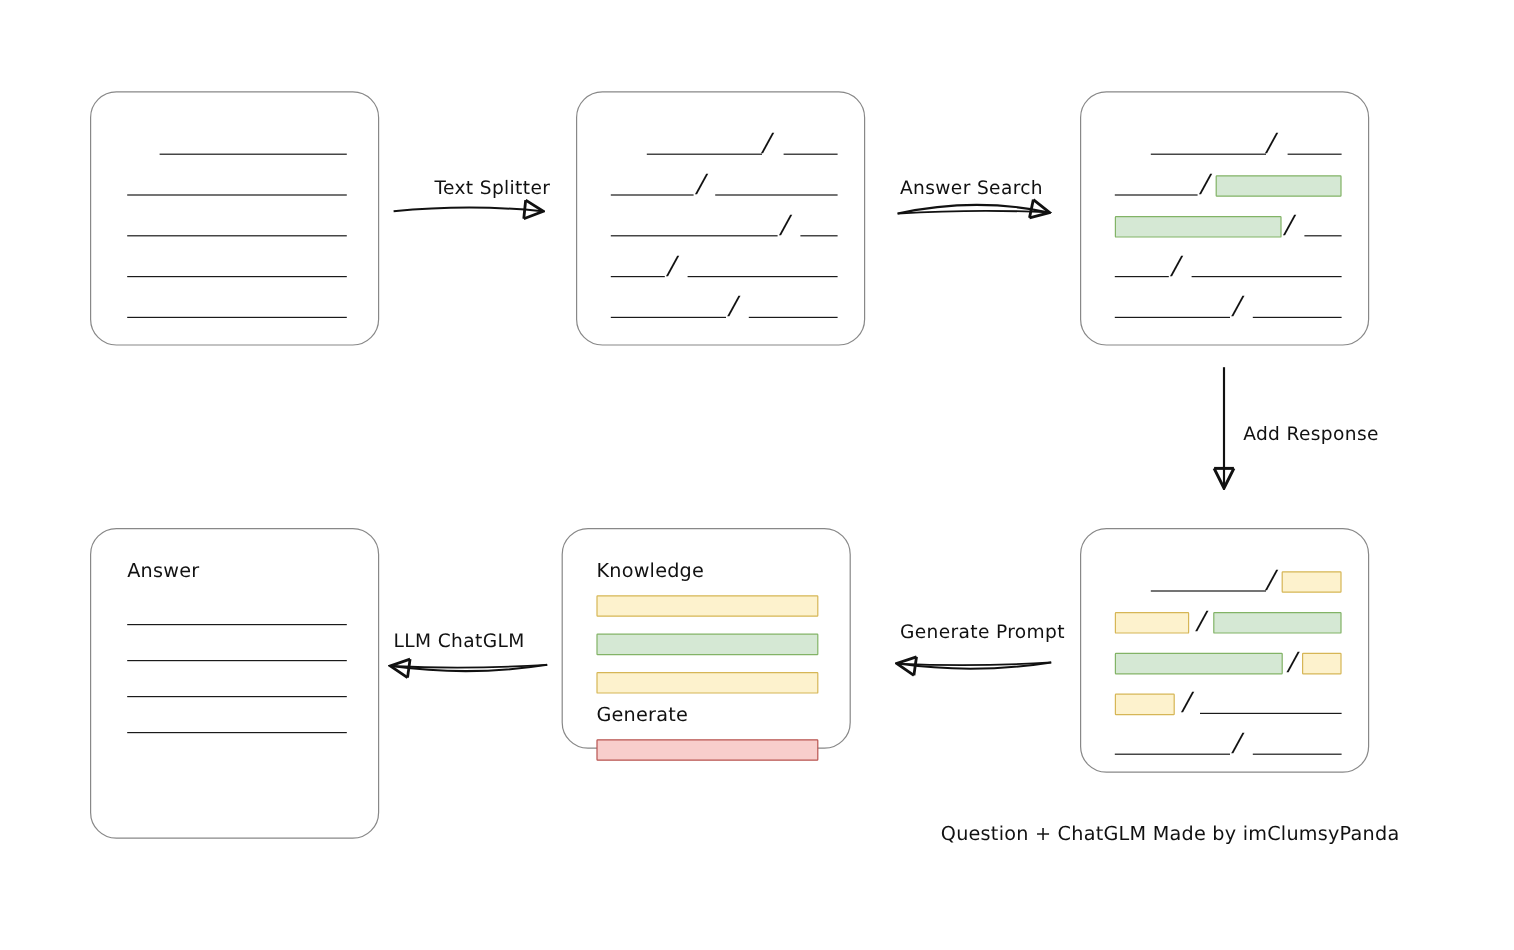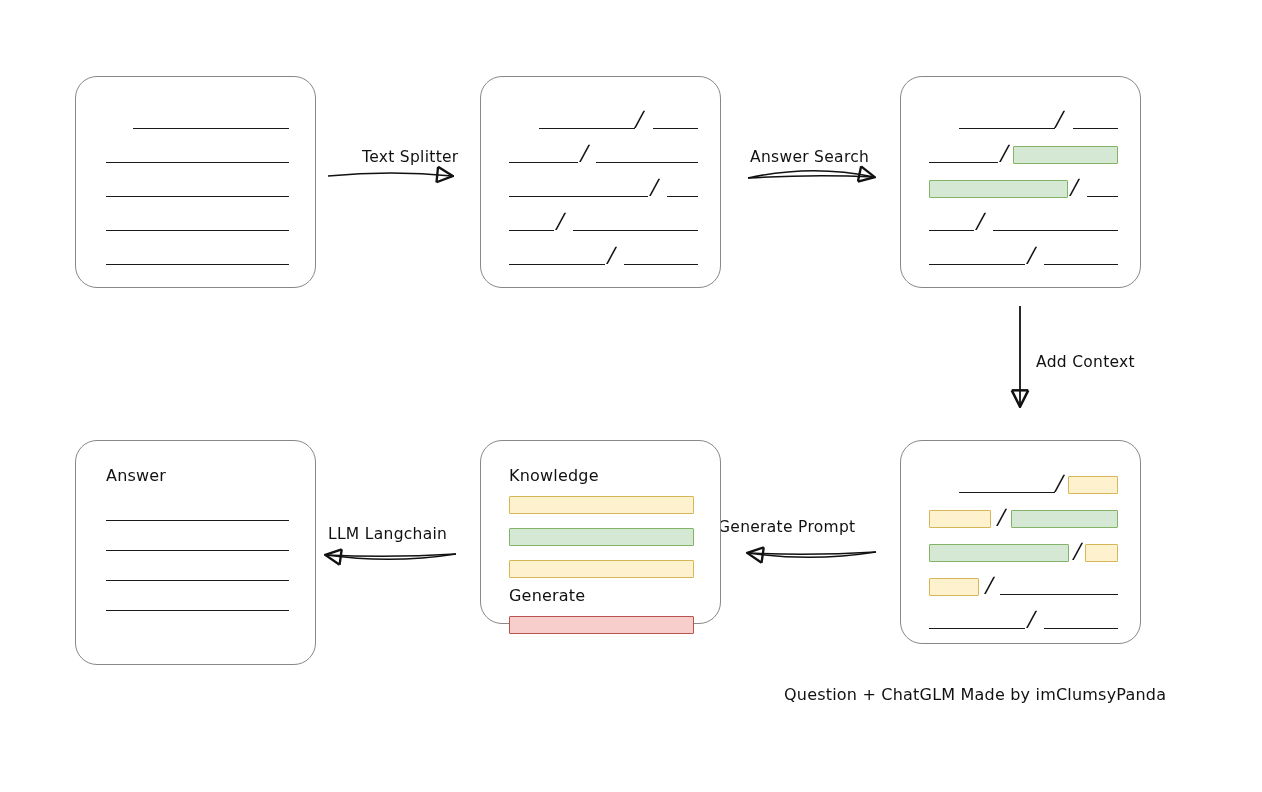--- a/index.html
+++ b/index.html
@@ -107,23 +107,23 @@
   </g>
 
   <g>
     <path d="M456,554 Q392,564 326,555" fill="none" stroke="#111111" stroke-width="1.7" marker-end="url(#arrowOpen)"></path>
     <path d="M456,554 Q390,558 326,555" fill="none" stroke="#111111" stroke-width="1.5"></path>
   </g>
 </svg>
 
 <div class="edge-label" style="left:343px; top:148px;margin-left:19px;">Text Splitter</div>
 <div class="edge-label" style="left:750px; top:148px;">Answer Search</div>
-<div class="edge-label" style="left:1036px; top:353px;">Add Context</div>
-<div class="edge-label" style="left:718px; top:518px;text-align:center;">Generate Prompt</div>
-<div class="edge-label" style="left:328px; top:525px;">LLM Langchain</div>
+<div class="edge-label" style="left:1036px; top:353px;">Add Response</div>
+<div class="edge-label" style="left:750px; top:518px;text-align:center;">Generate Prompt</div>
+<div class="edge-label" style="left:328px; top:525px;">LLM ChatGLM</div>
 
 <div id="nodes-layer">
     <div class="doc-box" style="left: 75px; top: 76px; width: 241px; height: 212px;">
       <div class="rule" style="left: 57px; top: 51px; width: 156px;"></div>
       <div class="rule" style="left: 30px; top: 85px; width: 183px;"></div>
       <div class="rule" style="left: 30px; top: 119px; width: 183px;"></div>
       <div class="rule" style="left: 30px; top: 153px; width: 183px;"></div>
       <div class="rule" style="left: 30px; top: 187px; width: 183px;"></div>
     </div>
     <div class="doc-box" style="left: 480px; top: 76px; width: 241px; height: 212px;">
@@ -170,28 +170,28 @@
       <div class="chip green" style="left: 28px; top: 103px; width: 140px; height: 18px;"></div>
       <div class="slash" style="left: 173px; top: 100px;">/</div>
       <div class="chip yellow" style="left: 184px; top: 103px; width: 33px; height: 18px;"></div>
       <div class="chip yellow" style="left: 28px; top: 137px; width: 50px; height: 18px;"></div>
       <div class="slash" style="left: 85px; top: 134px;">/</div>
       <div class="rule" style="left: 99px; top: 153px; width: 118px;"></div>
       <div class="rule" style="left: 28px; top: 187px; width: 96px;"></div>
       <div class="slash" style="left: 127px; top: 168px;">/</div>
       <div class="rule" style="left: 143px; top: 187px; width: 74px;"></div>
     </div>
-    <div class="doc-box" style="left: 75px; top: 440px; width: 241px; height: 225px;">
+    <div class="doc-box" style="left: 75px; top: 440px; width: 241px; height: 259px;">
       <div class="box-title" style="left: 30px; top: 25px;">Answer</div>
       <div class="rule" style="left: 30px; top: 79px; width: 183px;"></div>
       <div class="rule" style="left: 30px; top: 109px; width: 183px;"></div>
       <div class="rule" style="left: 30px; top: 139px; width: 183px;"></div>
       <div class="rule" style="left: 30px; top: 169px; width: 183px;"></div>
     </div>
-    <div class="doc-box" style="left: 480px; top: 440px; width: 241px; height: 184px;">
+    <div class="doc-box" style="left: 468px; top: 440px; width: 241px; height: 184px;">
       <div class="box-title" style="left: 28px; top: 25px;">Knowledge</div>
       <div class="chip yellow" style="left: 28px; top: 55px; width: 185px; height: 18px;"></div>
       <div class="chip green" style="left: 28px; top: 87px; width: 185px; height: 18px;"></div>
       <div class="chip yellow" style="left: 28px; top: 119px; width: 185px; height: 18px;"></div>
       <div class="box-title" style="left: 28px; top: 145px;">Generate</div>
       <div class="chip red" style="left: 28px; top: 175px; width: 185px; height: 18px;"></div>
     </div>
   </div>
 
 <div class="caption" style="left:784px; top:685px;">Question + ChatGLM Made by imClumsyPanda</div>

